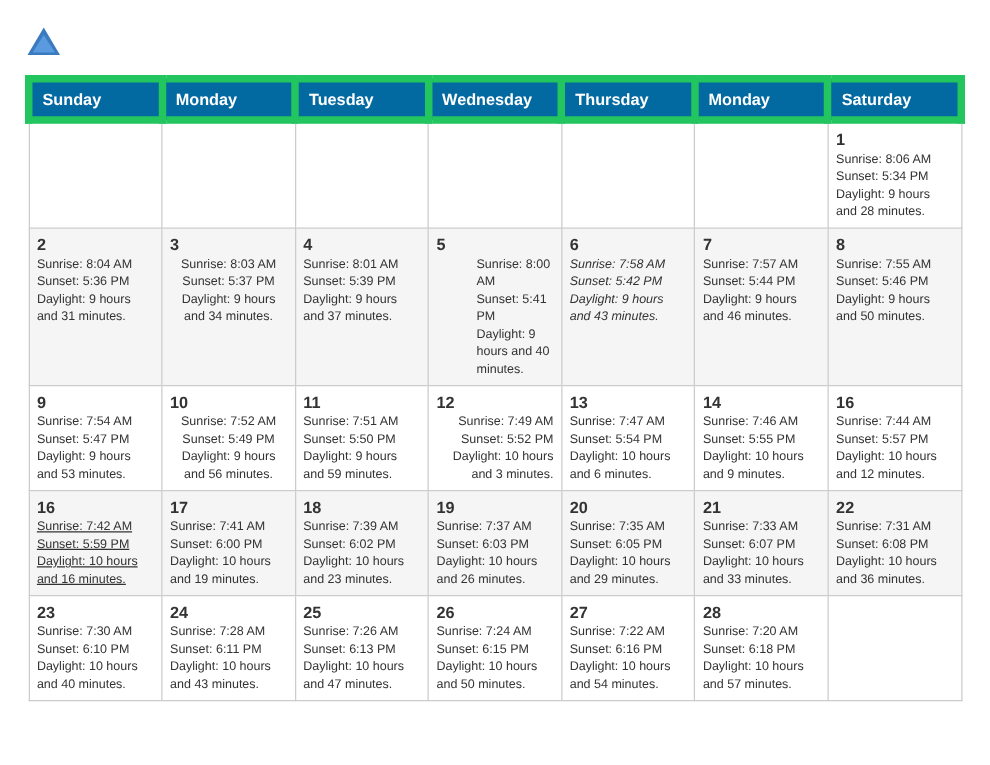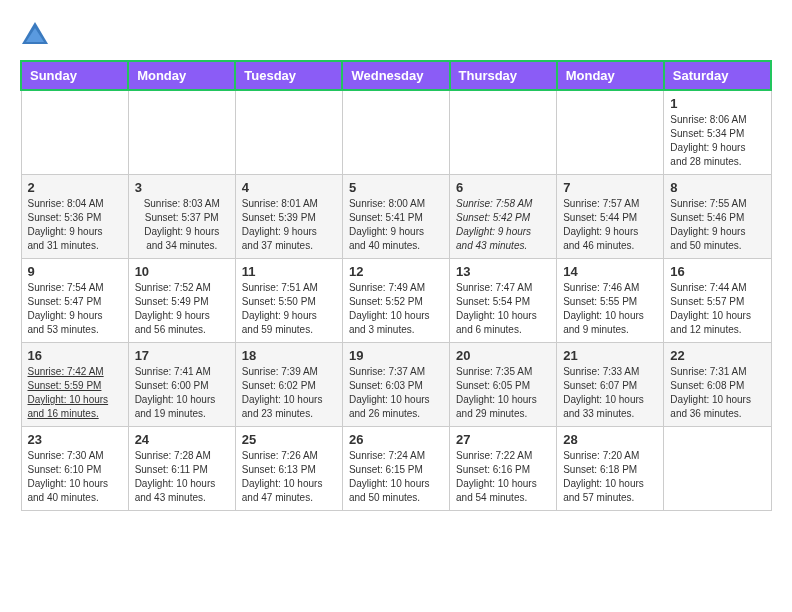--- a/index.html
+++ b/index.html
@@ -45,27 +45,27 @@
     .location-title {
       font-size: 16px;
       color: #555;
     }
     .calendar {
       width: 100%;
       border-collapse: collapse;
       border: 1px solid #ccc;
     }
     .calendar th {
-      background-color: #8b5cf6;
+      background-color: #0369a1;
       color: #fff;
       font-size: 13px;
       font-weight: bold;
       padding: 6px 8px;
       text-align: left;
-      border: 2px solid #22c55e;
+      border: 6px solid #22c55e;
     }
     .calendar td {
       vertical-align: top;
       border: 1px solid #ccc;
       padding: 5px 6px;
       width: calc(100% / 7);
       min-height: 80px;
       height: 80px;
       font-size: 11px;
       color: #333;
@@ -152,21 +152,21 @@
 Daylight: 9 hours and 34 minutes.</div>
         </td>
         <td>
           <span class="day-num">4</span>
           <div class="day-info" style="white-space: pre-line;">Sunrise: 8:01 AM
 Sunset: 5:39 PM
 Daylight: 9 hours and 37 minutes.</div>
         </td>
         <td>
           <span class="day-num">5</span>
-          <div class="day-info" style="white-space: pre-line;">Sunrise: 8:00 AM
+          <div class="day-info" style="white-space: pre-line; margin-left: 32px;">Sunrise: 8:00 AM
 Sunset: 5:41 PM
 Daylight: 9 hours and 40 minutes.</div>
         </td>
         <td>
           <span class="day-num">6</span>
           <div class="day-info" style="white-space: pre-line; font-style: italic;">Sunrise: 7:58 AM
 Sunset: 5:42 PM
 Daylight: 9 hours and 43 minutes.</div>
         </td>
         <td>
@@ -184,33 +184,33 @@
       </tr>
       <tr>
         <td>
           <span class="day-num">9</span>
           <div class="day-info" style="white-space: pre-line;">Sunrise: 7:54 AM
 Sunset: 5:47 PM
 Daylight: 9 hours and 53 minutes.</div>
         </td>
         <td>
           <span class="day-num">10</span>
-          <div class="day-info" style="white-space: pre-line;">Sunrise: 7:52 AM
+          <div class="day-info" style="white-space: pre-line; text-align: center;">Sunrise: 7:52 AM
 Sunset: 5:49 PM
 Daylight: 9 hours and 56 minutes.</div>
         </td>
         <td>
           <span class="day-num">11</span>
           <div class="day-info" style="white-space: pre-line;">Sunrise: 7:51 AM
 Sunset: 5:50 PM
 Daylight: 9 hours and 59 minutes.</div>
         </td>
         <td>
           <span class="day-num">12</span>
-          <div class="day-info" style="white-space: pre-line;">Sunrise: 7:49 AM
+          <div class="day-info" style="white-space: pre-line; text-align: right;">Sunrise: 7:49 AM
 Sunset: 5:52 PM
 Daylight: 10 hours and 3 minutes.</div>
         </td>
         <td>
           <span class="day-num">13</span>
           <div class="day-info" style="white-space: pre-line;">Sunrise: 7:47 AM
 Sunset: 5:54 PM
 Daylight: 10 hours and 6 minutes.</div>
         </td>
         <td>

